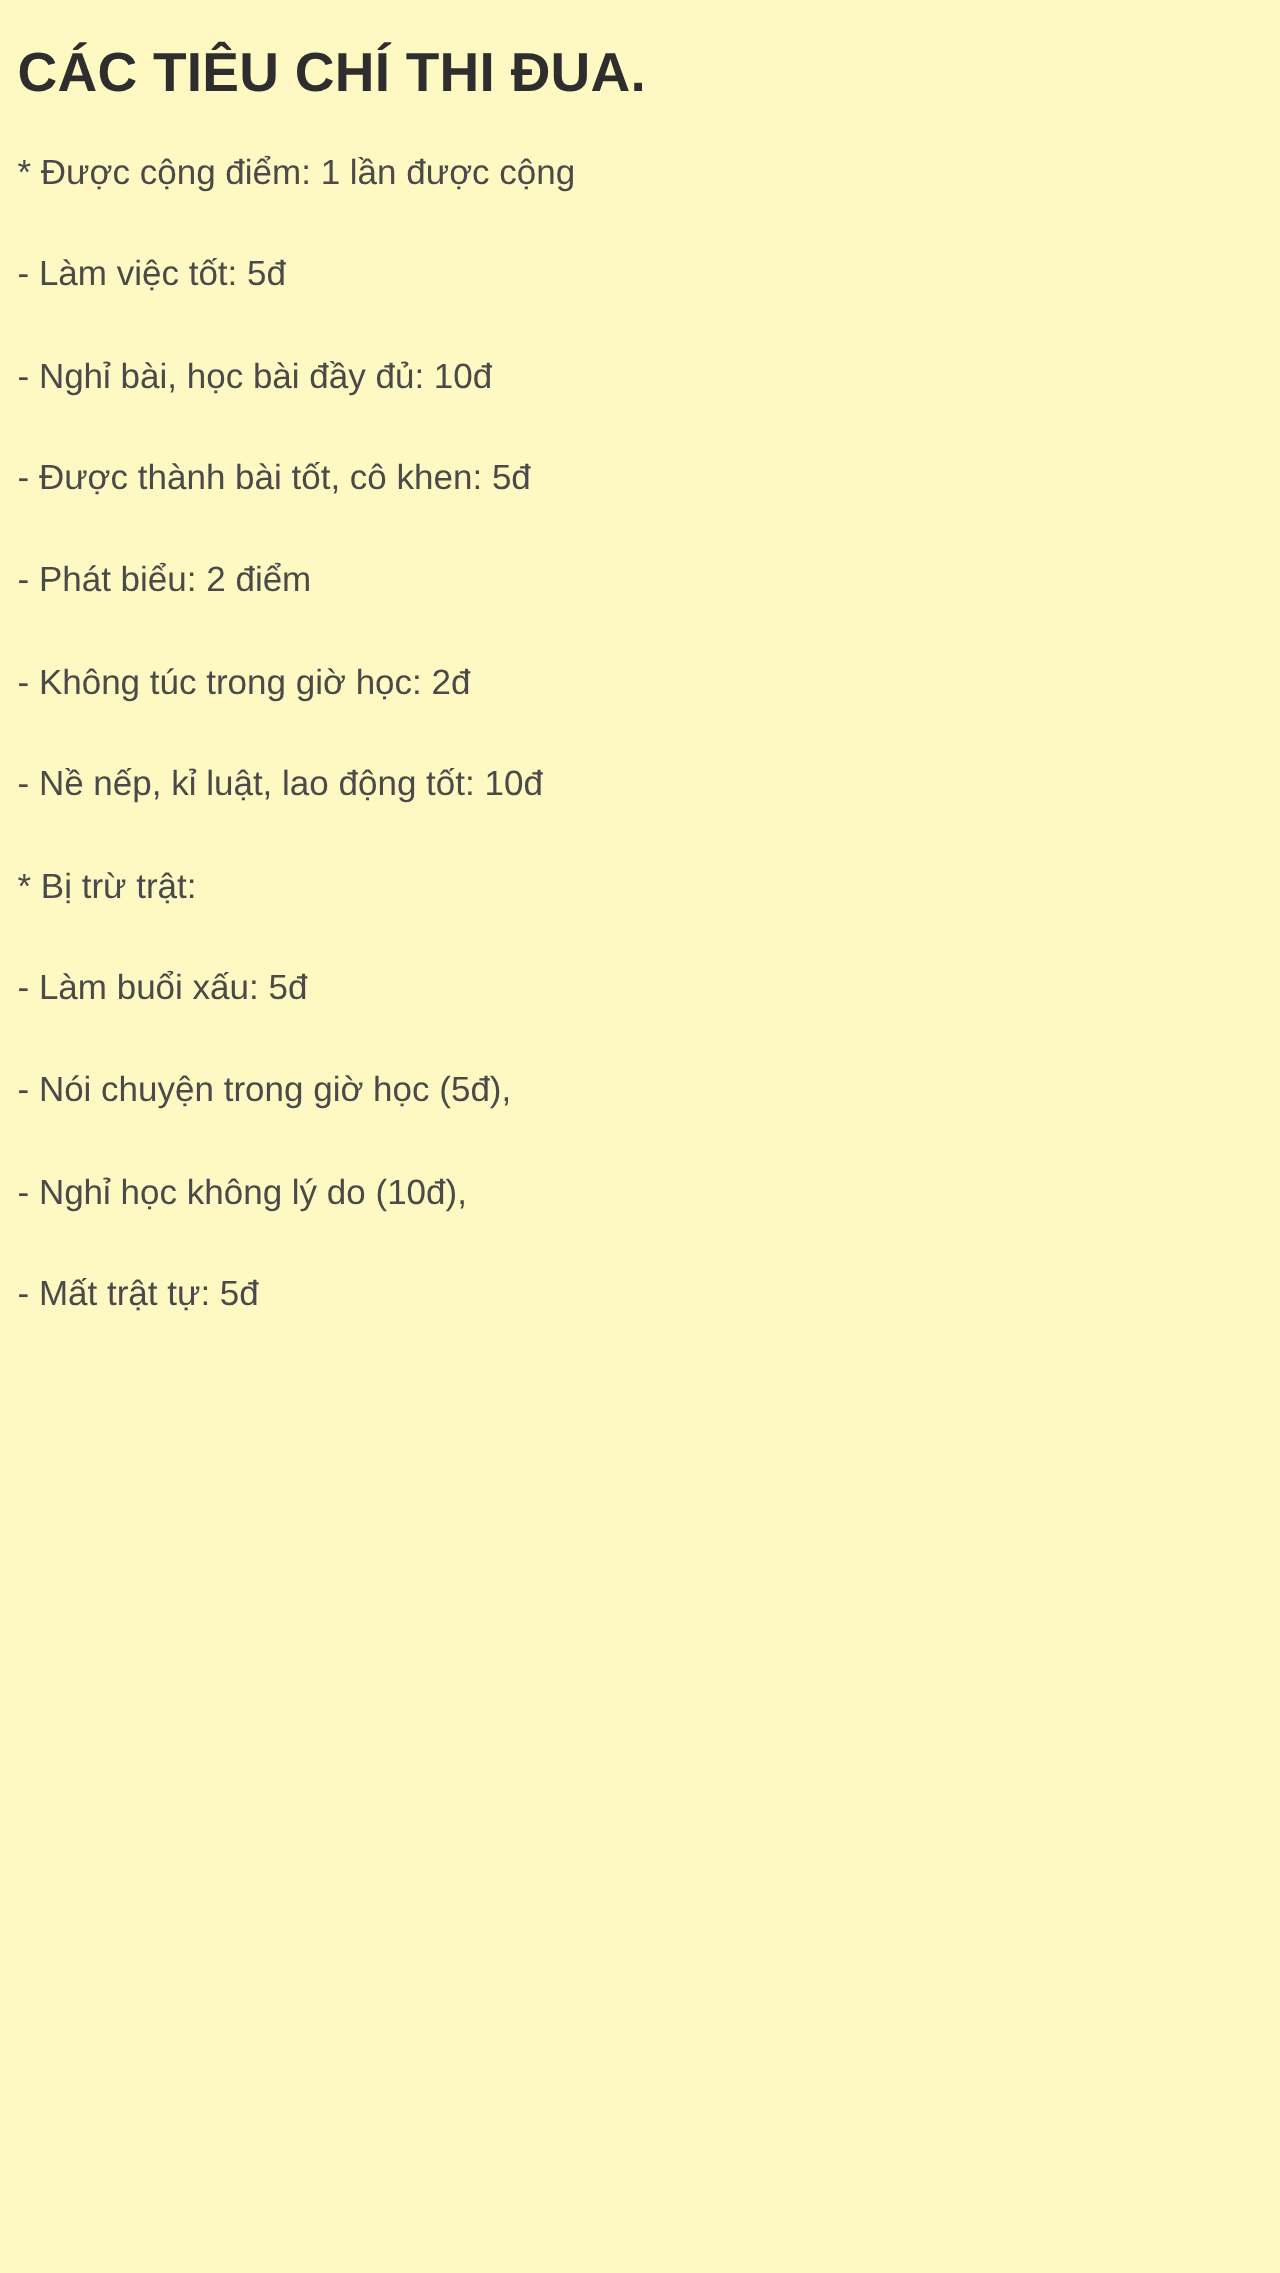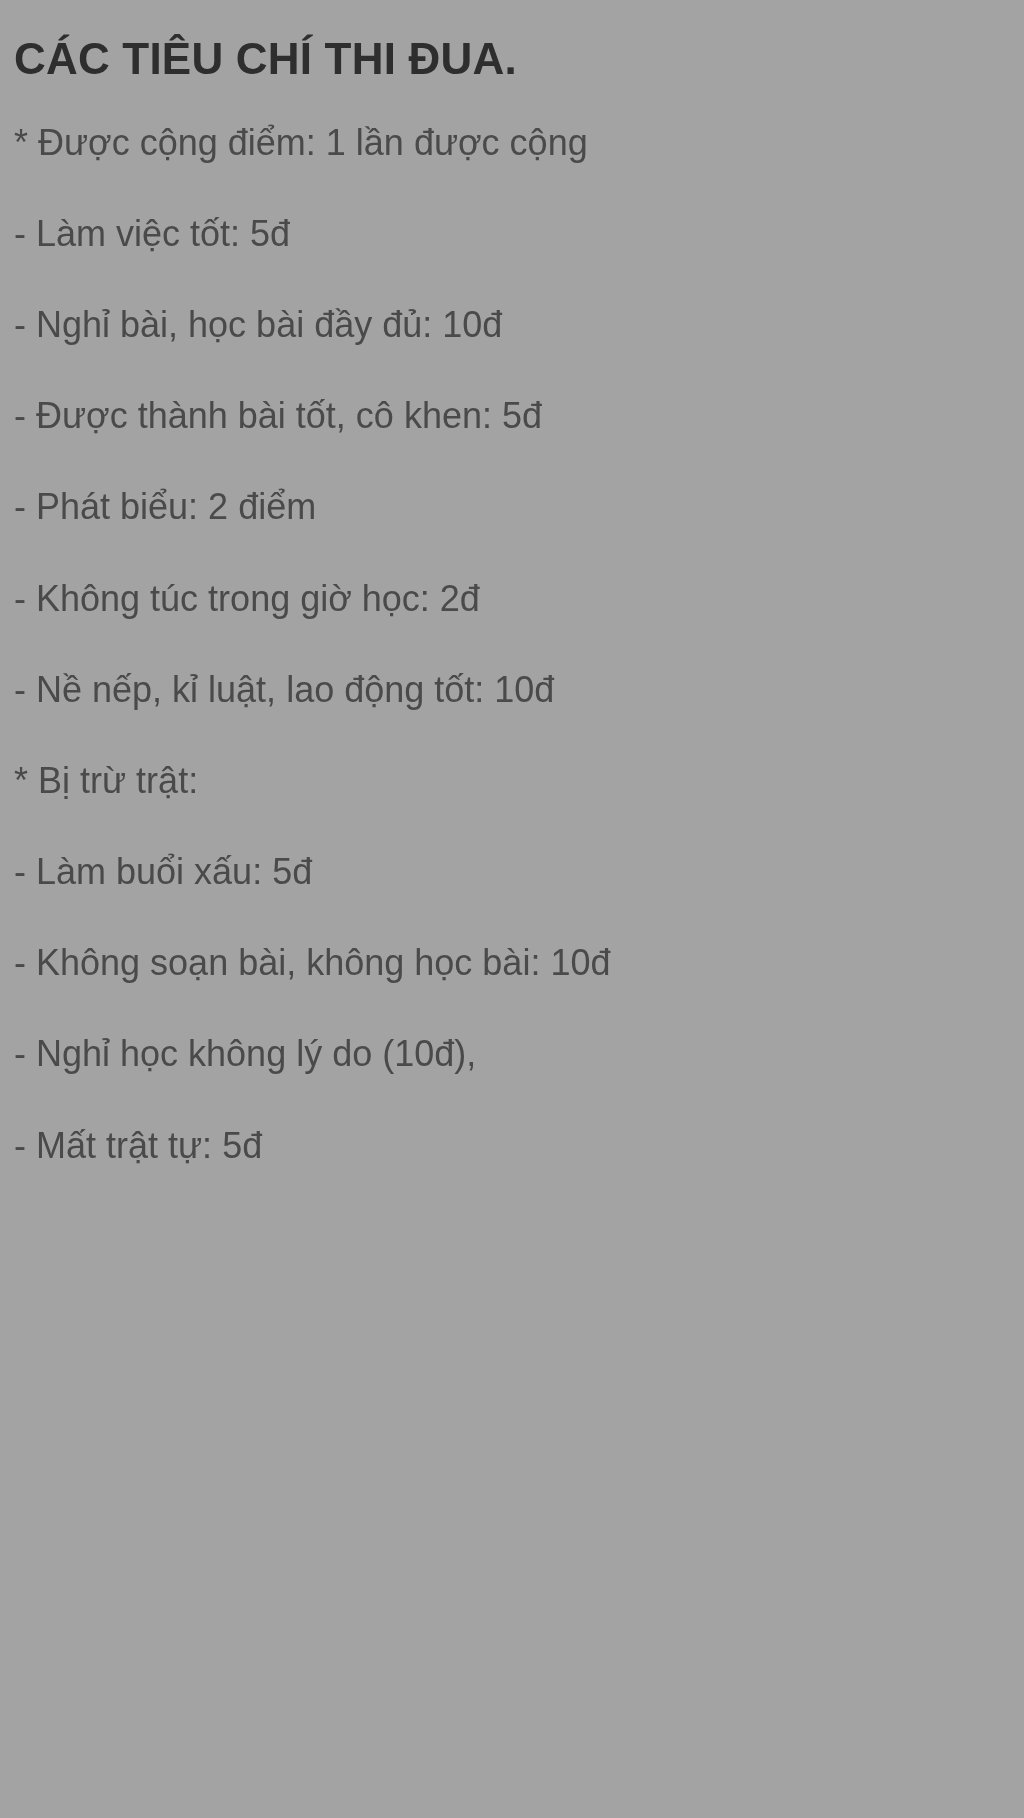--- a/index.html
+++ b/index.html
@@ -12,32 +12,32 @@
     min-height: 1818px;
     font-family: "Liberation Sans", sans-serif;
     color: #3a3a3a;
     -webkit-font-smoothing: antialiased;
   }
   .page {
     box-sizing: border-box;
     width: 1024px;
     min-height: 1818px;
     padding: 34px 30px 20px 14px;
-    background: #a3a3a3;
+    background: #fef9c3;
   }
   .doc-title {
     font-size: 44px;
     font-weight: bold;
     color: #2e2e2e;
     letter-spacing: 0.2px;
     line-height: 1.15;
     margin: 0 0 36px 0;
   }
   .line {
-    font-size: 36px;
+    font-size: 28px;
     font-weight: normal;
     color: #4a4a4a;
     line-height: 1.2;
     margin: 0 0 48px 0;
     white-space: pre-wrap;
   }
   .line:last-child {
     margin-bottom: 0;
     margin-top: 36px;
   }
@@ -50,16 +50,16 @@
 
   <p class="line">* Được cộng điểm: 1 lần được cộng</p>
   <p class="line">- Làm việc tốt: 5đ</p>
   <p class="line">- Nghỉ bài, học bài đầy đủ: 10đ</p>
   <p class="line">- Được thành bài tốt, cô khen: 5đ</p>
   <p class="line">- Phát biểu: 2 điểm</p>
   <p class="line">- Không túc trong giờ học: 2đ</p>
   <p class="line">- Nề nếp, kỉ luật, lao động tốt: 10đ</p>
   <p class="line">* Bị trừ trật:</p>
   <p class="line">- Làm buổi xấu: 5đ</p>
-  <p class="line">- Không soạn bài, không học bài: 10đ</p>
+  <p class="line">- Nói chuyện trong giờ học (5đ),</p>
   <p class="line">- Nghỉ học không lý do (10đ),</p>
   <p class="line">- Mất trật tự: 5đ</p>
 </div>
 
 </body></html>

